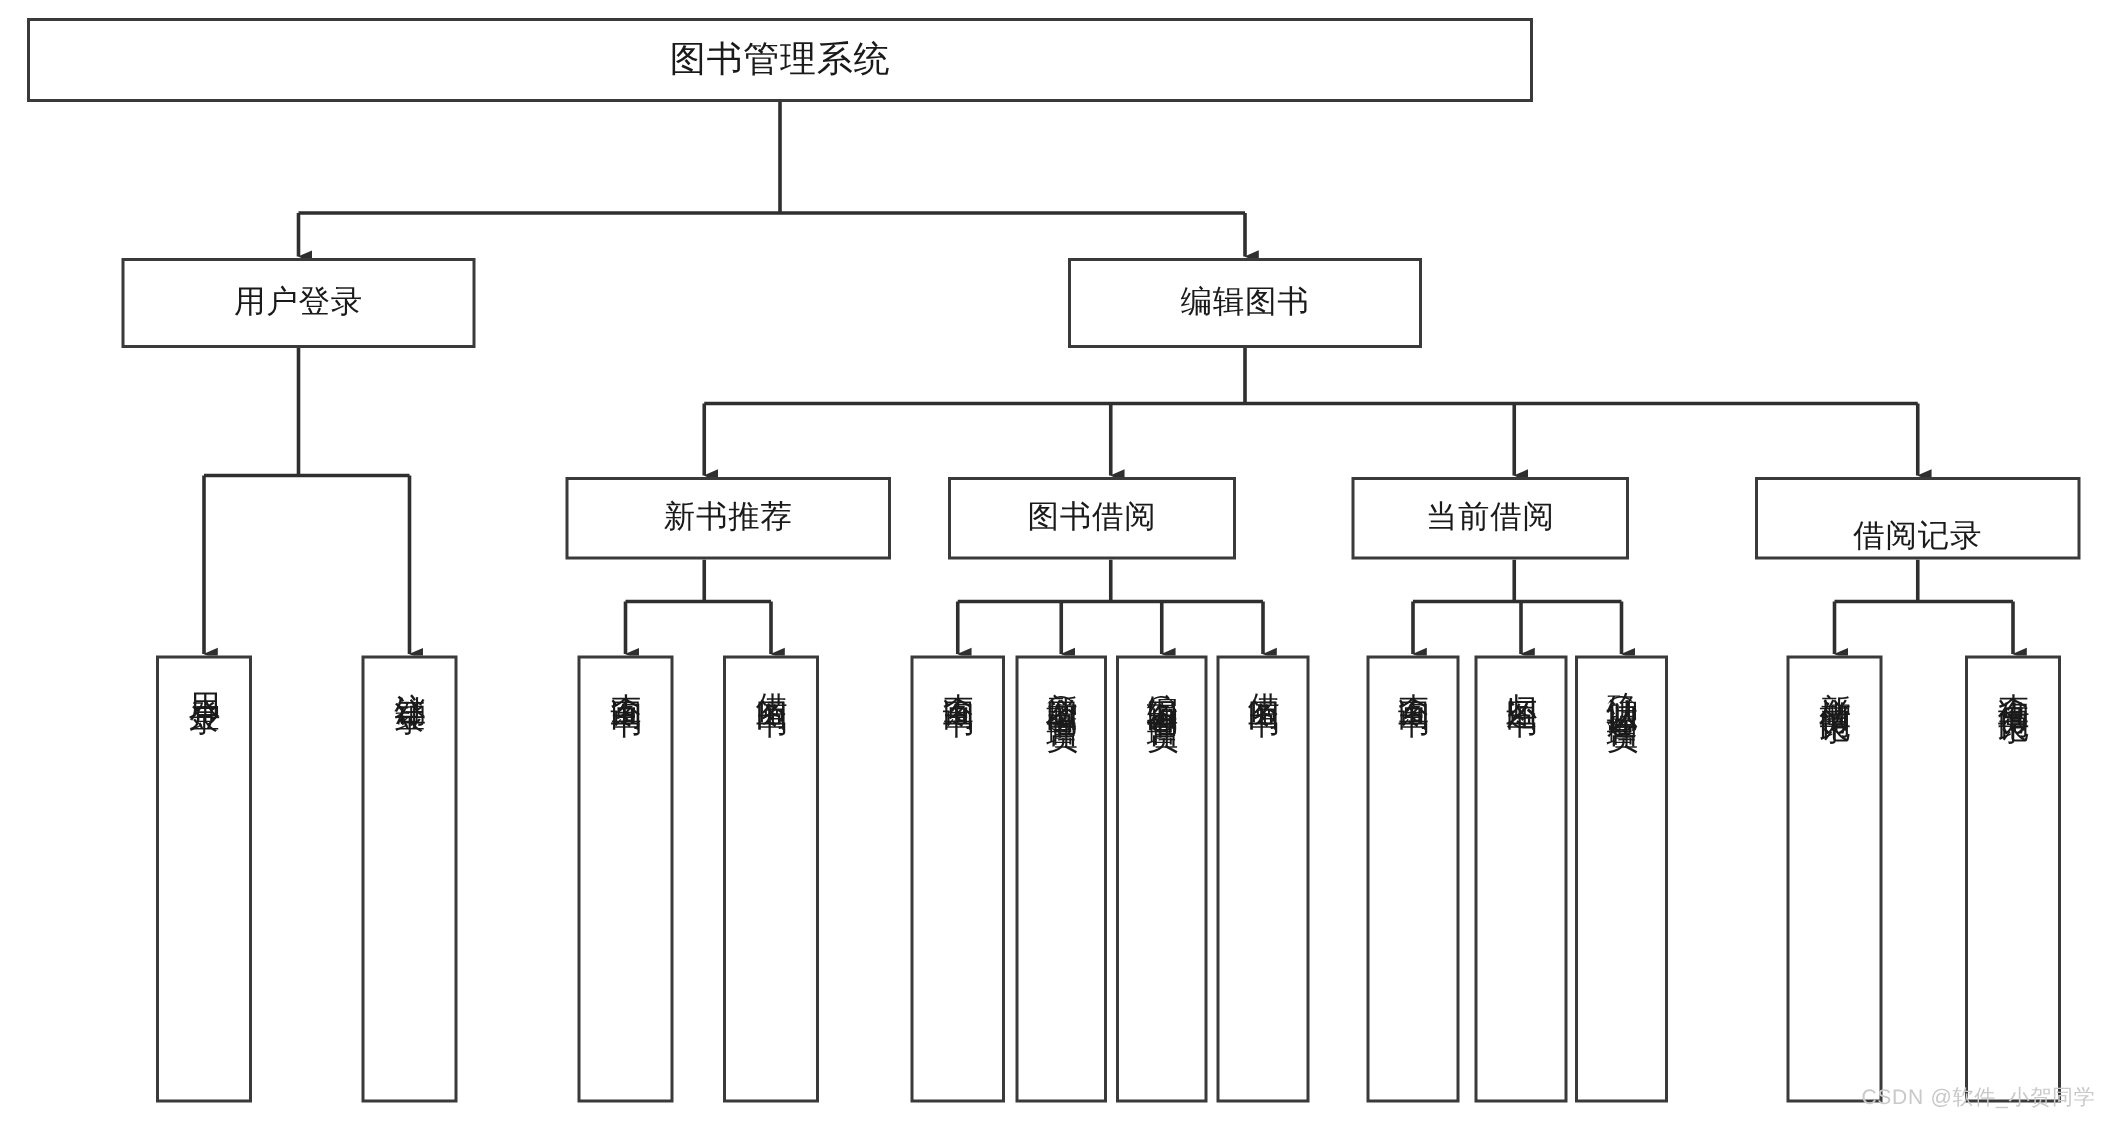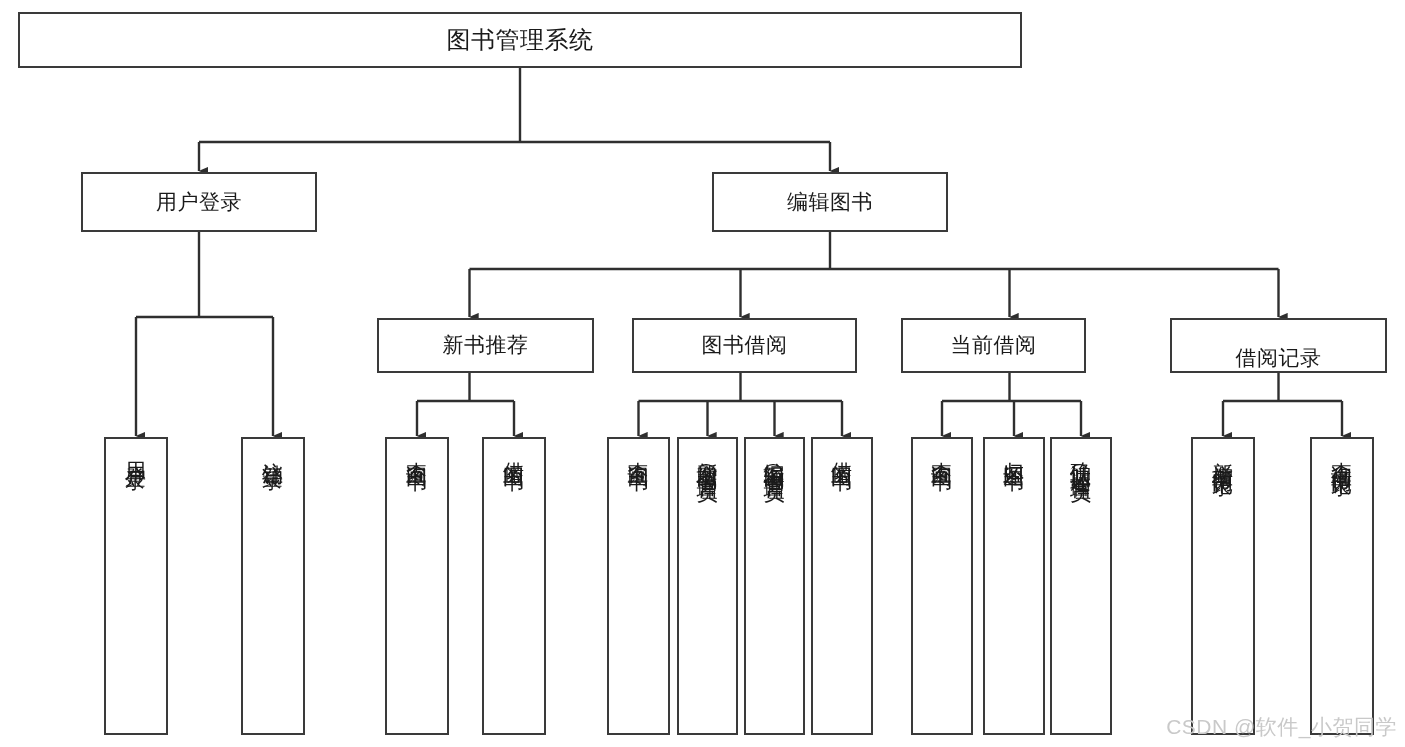--- a/index.html
+++ b/index.html
@@ -60,21 +60,21 @@
     text-orientation: upright;
     font-size: 21px;
     letter-spacing: 3px;
     line-height: 1;
     white-space: nowrap;
   }
   .watermark {
     position: absolute;
     right: 8px;
     bottom: 6px;
-    font-size: 21px;
+    font-size: 14px;
     color: #c9c9c9;
     letter-spacing: 0.5px;
     z-index: 5;
     white-space: nowrap;
     font-family: "Liberation Sans", "DejaVu Sans", sans-serif;
   }
 </style>
 </head>
 <body>
 
@@ -130,21 +130,21 @@
   <div class="node horiz" style="left: 81px; top: 172px; width: 236px; height: 60px;">
     <span class="node-label">用户登录</span>
   </div>
   <div class="node horiz" style="left: 712px; top: 172px; width: 236px; height: 60px;">
     <span class="node-label">编辑图书</span>
   </div>
 
   <div class="node horiz" style="left: 377px; top: 318px; width: 217px; height: 55px;">
     <span class="node-label">新书推荐</span>
   </div>
-  <div class="node horiz" style="left: 632px; top: 318px; width: 225px; height: 55px;">
+  <div class="node horiz" style="left: 632px; top: 318px; width: 192px; height: 55px;">
     <span class="node-label">图书借阅</span>
   </div>
   <div class="node horiz" style="left: 901px; top: 318px; width: 185px; height: 55px;">
     <span class="node-label">当前借阅</span>
   </div>
   <div class="node horiz" style="left: 1170px; top: 318px; width: 217px; height: 55px; align-items: flex-end;">
     <span class="node-label">借阅记录</span>
   </div>
 
   <div class="node vert" style="left: 104px; top: 437px; width: 64px; height: 298px;">

